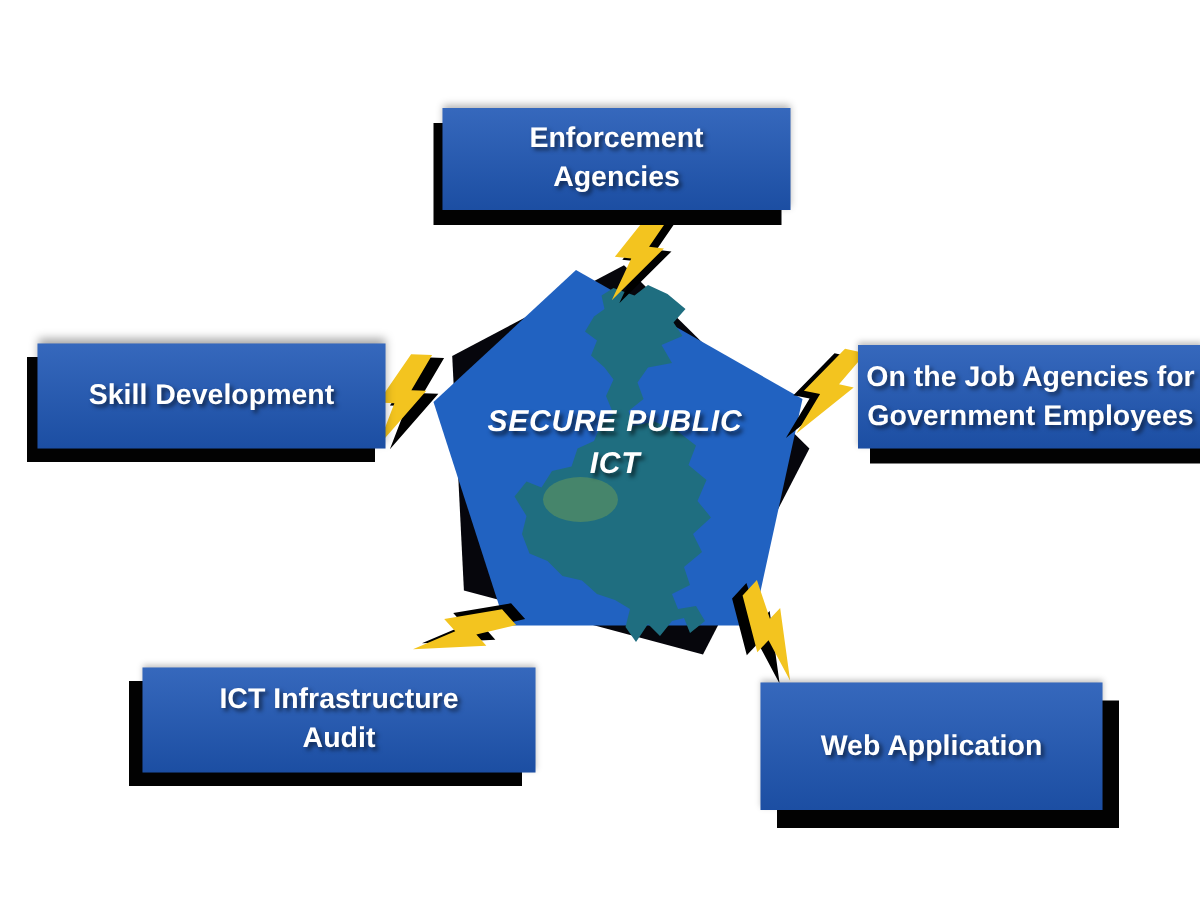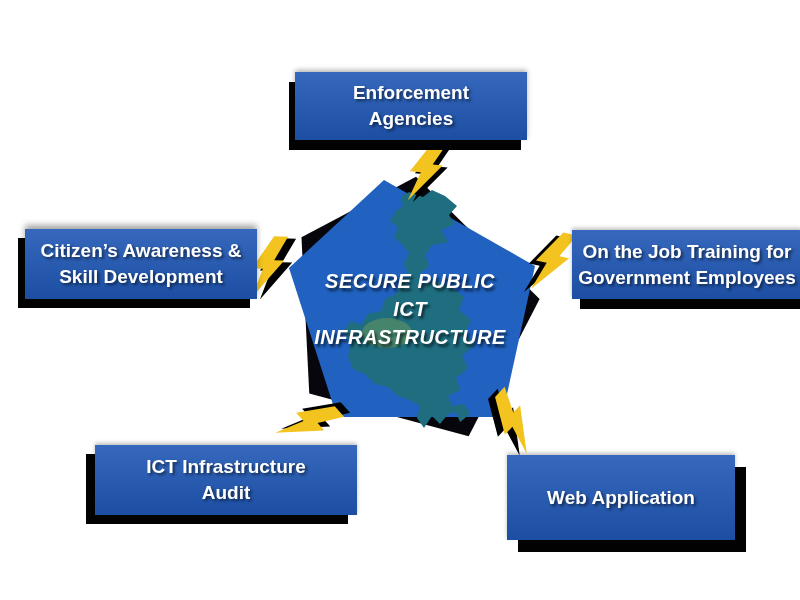--- a/index.html
+++ b/index.html
@@ -78,37 +78,35 @@
       <use href="#boltShape" xlink:href="#boltShape" transform="translate(503,421) rotate(-47) translate(-26,-31)" fill="#f3c41f"></use>
     </g>
   </svg>
 
   <div class="node node-top" style="background-color: rgb(31, 87, 181);">
     <span class="line">Enforcement</span>
     <span class="line">Agencies</span>
   </div>
 
   <div class="node node-left" style="background-color: rgb(31, 87, 181);">
-    <span class="line">Citizen’s Awareness &amp;</span>
     <span class="line">Skill Development</span>
   </div>
 
   <div class="node node-right" style="background-color: rgb(31, 87, 181);">
-    <span class="line">On the Job Training for</span>
+    <span class="line">On the Job Agencies for</span>
     <span class="line">Government Employees</span>
   </div>
 
   <div class="node node-bottom-left" style="background-color: rgb(31, 87, 181);">
     <span class="line">ICT Infrastructure</span>
     <span class="line">Audit</span>
   </div>
 
   <div class="node node-bottom-right" style="background-color: rgb(31, 87, 181);">
     <span class="line">Web Application</span>
   </div>
 
   <div class="center-label">
     <span class="line">SECURE PUBLIC</span>
     <span class="line">ICT</span>
-    <span class="line">INFRASTRUCTURE</span>
   </div>
 
 </div>
 
 </body></html>

